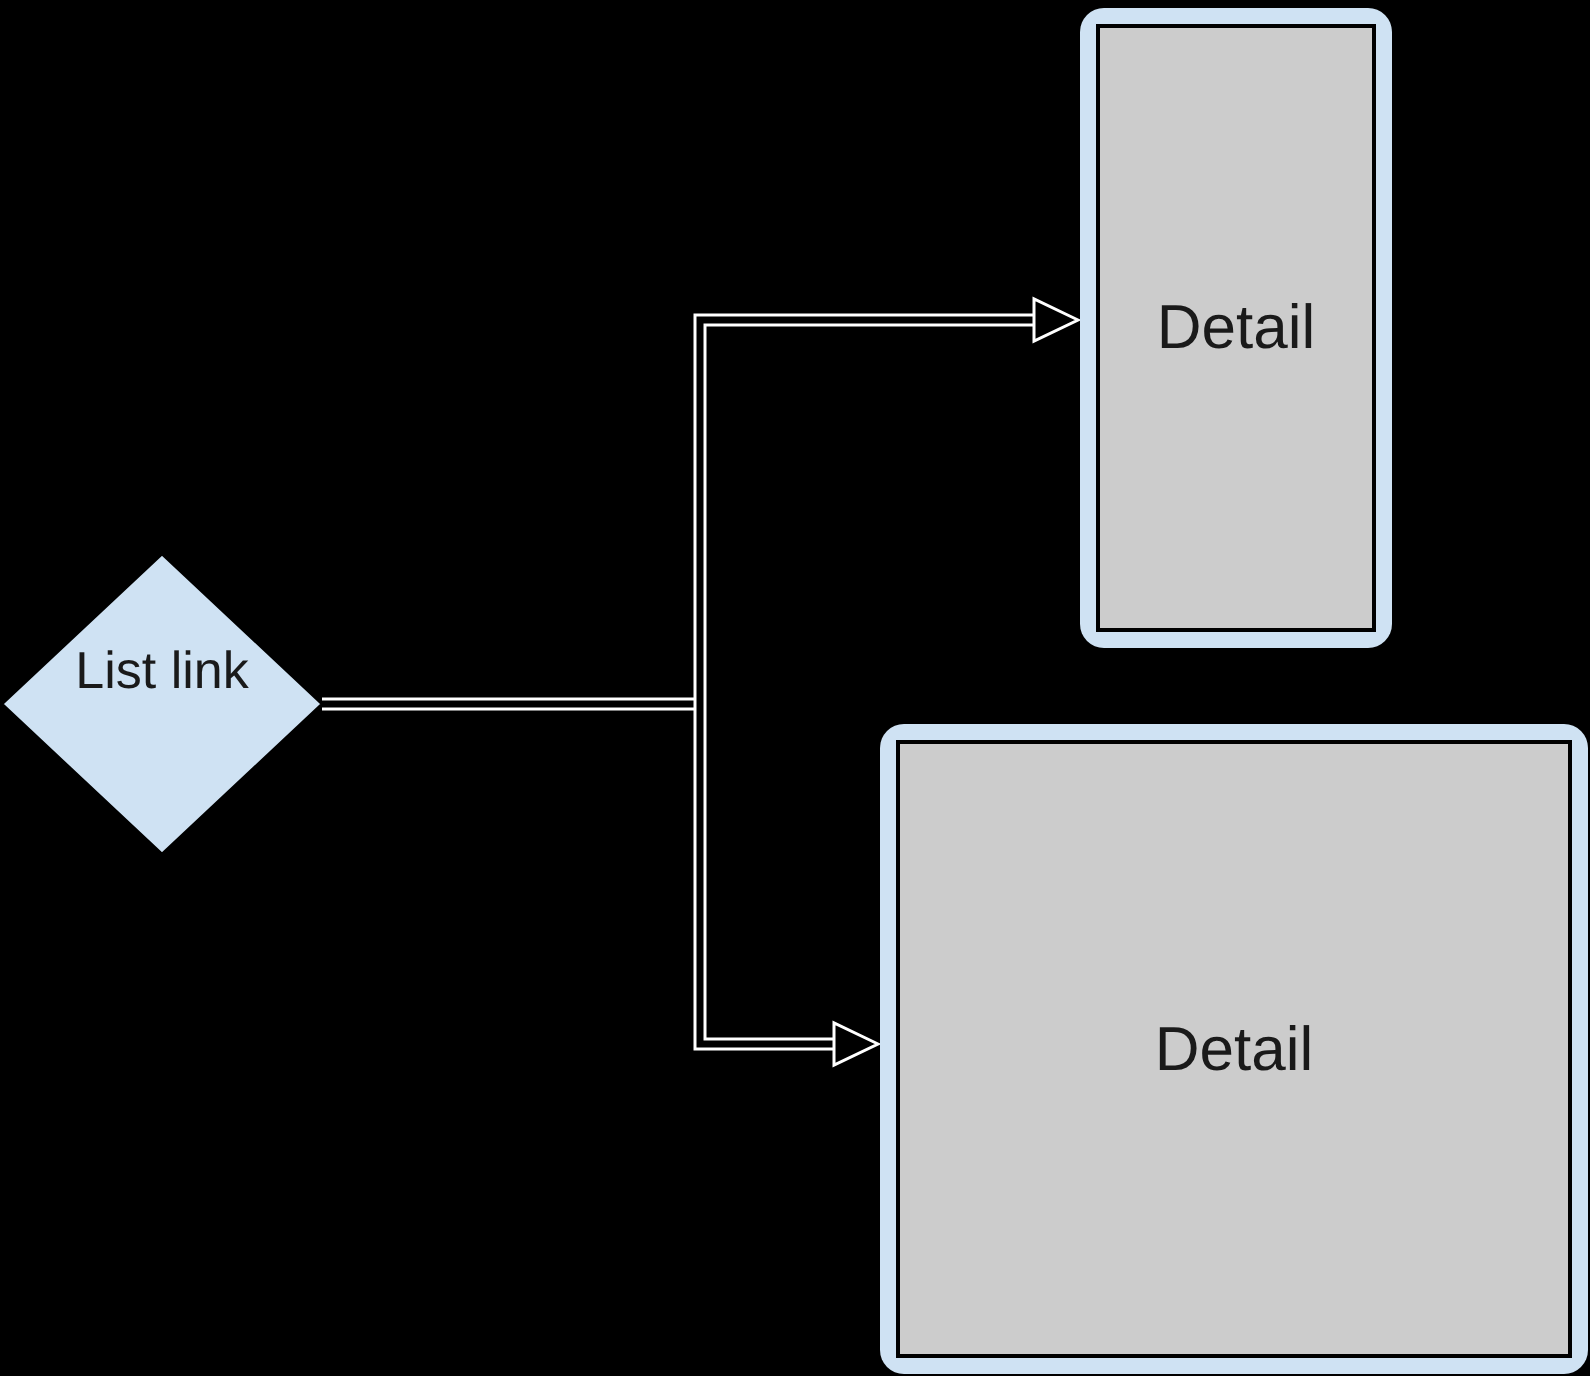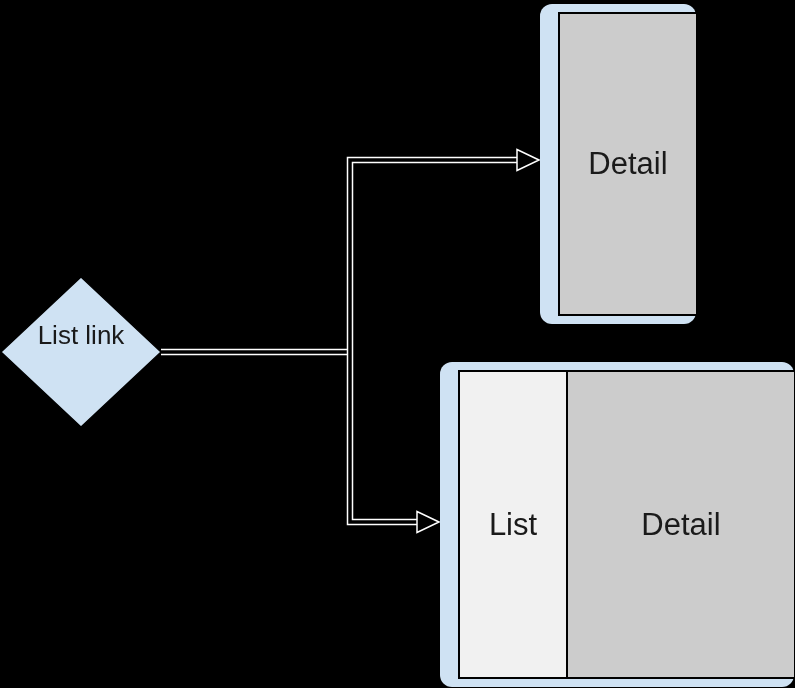--- a/index.html
+++ b/index.html
@@ -55,21 +55,20 @@
     width: 354px;
     height: 325px;
   }
   .device-screen {
     width: 100%;
     height: 100%;
     box-sizing: border-box;
     border: 2px solid #000000;
     display: flex;
     align-items: stretch;
-    margin-left: 10px;
   }
   .pane {
     display: flex;
     align-items: center;
     justify-content: center;
     font-size: 31px;
   }
   .pane-detail {
     flex: 1;
     background: #cccccc;
@@ -105,22 +104,19 @@
   <div id="phone-frame" class="device-frame">
     <div class="device-screen">
       <div class="pane pane-detail node-label">
         <span>Detail</span>
       </div>
     </div>
   </div>
 
   <div id="tablet-frame" class="device-frame">
     <div class="device-screen">
-      <div class="pane pane-list node-label">
-        <span>List</span>
-      </div>
       <div class="pane pane-detail node-label">
         <span>Detail</span>
       </div>
     </div>
   </div>
 
 </div>
 
 </body></html>

